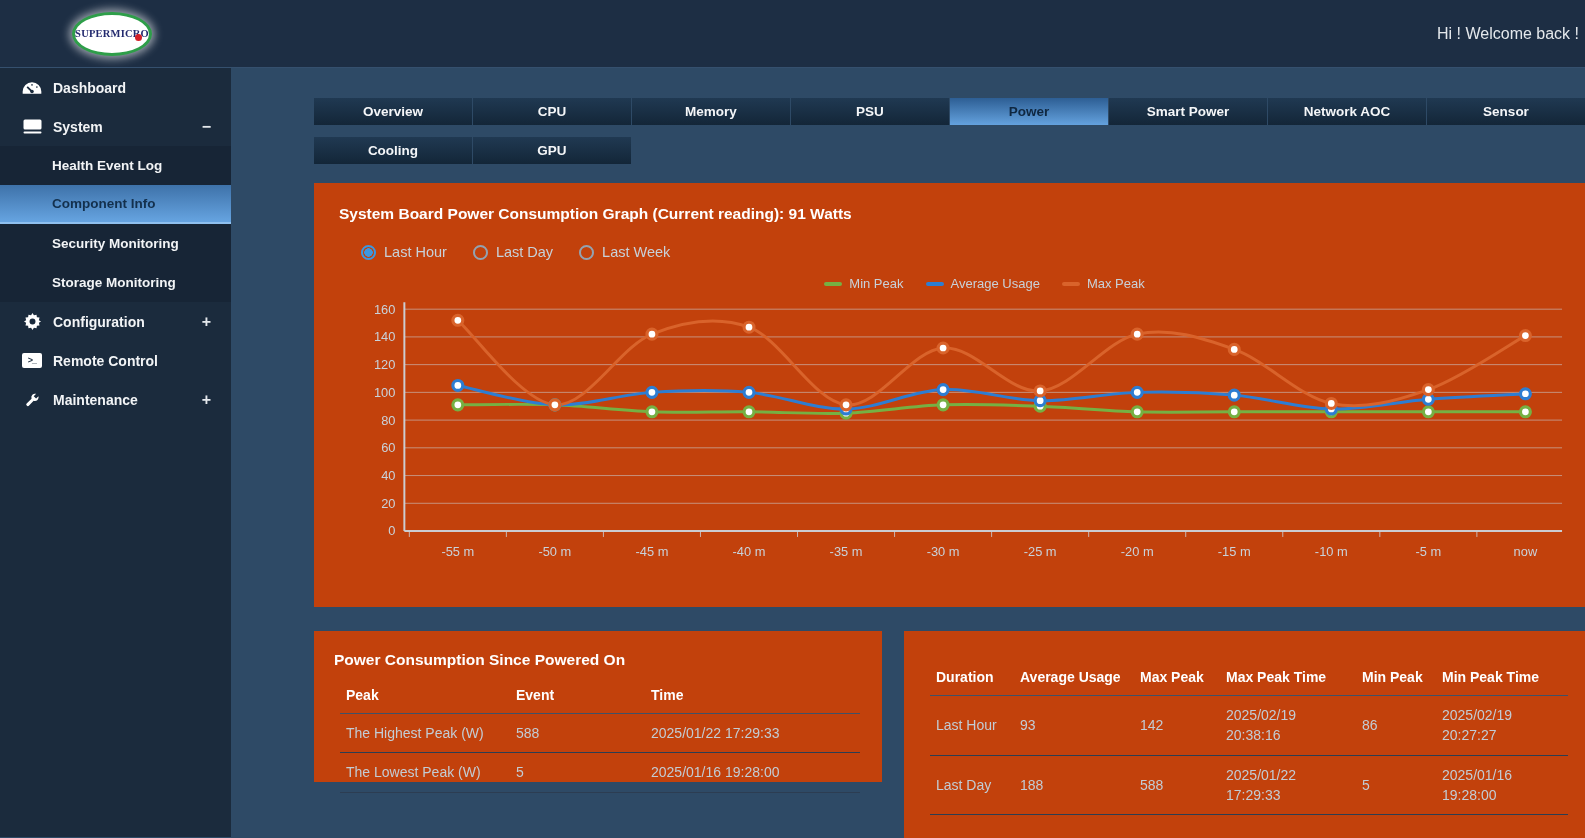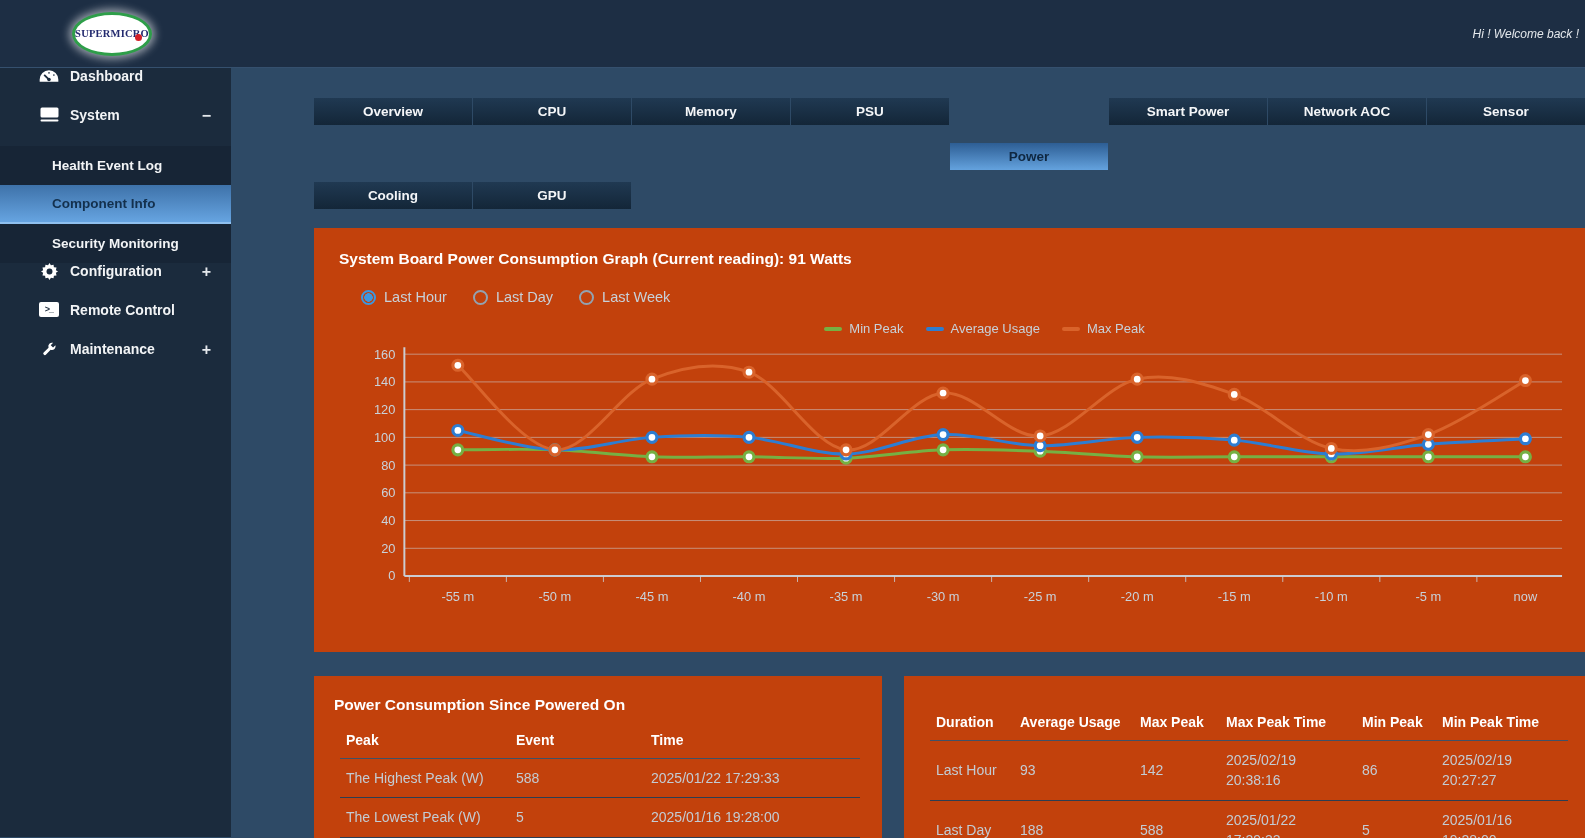--- a/index.html
+++ b/index.html
@@ -9,46 +9,46 @@
   
   .topbar { height:68px; background:#1d2e44; display:flex; align-items:center;
             justify-content:space-between; padding:0 6px 0 72px; border-bottom:1px solid #35506e; }
   .logo { width:80px; height:44px; background:#fff; border:3px solid #2e9e49; border-radius:50%;
           display:flex; align-items:center; justify-content:center; position:relative;
           box-shadow:0 0 8px 3px rgba(255,255,255,.55); }
   .logo-text { font-family:"Liberation Serif", serif; font-weight:bold; font-size:10.5px;
                color:#232a6e; letter-spacing:.2px; }
   .logo-dot { position:absolute; right:7px; top:19px; width:7px; height:7px; border-radius:50%;
               background:#d42027; }
-  .welcome { color:#e4e8ec; font-size:12px; white-space:nowrap;font-style:italic; }
+  .welcome { color:#e4e8ec; font-size:16px; white-space:nowrap; }
 
   
   .layout { display:flex; height:769px; }
   .sidebar { width:231px; background:#1b2b3d; flex:none; }
   .main { flex:1; padding:30px 24px 0 83px; }
 
   
-  .side-item { height:39px; display:flex; align-items:flex-start; padding-left:37px;
+  .side-item { height:39px; display:flex; align-items:center; padding-left:20px;
                position:relative; color:#f2f4f6; font-weight:bold; font-size:14px; cursor:pointer; }
   .side-item .icon { width:24px; margin-right:9px; display:flex; justify-content:center; }
   .expander { position:absolute; right:20px; font-weight:bold; font-size:16px; color:#e4e8ec; }
   .submenu { background:#172536; }
   .sub-item { height:39px; display:flex; align-items:center; padding-left:52px;
               color:#f2f4f6; font-weight:bold; font-size:13.5px; cursor:pointer; }
   .sub-item.active { background:linear-gradient(180deg,#3e72a9,#66a4e1);
                      border-bottom:2px solid #8fc0ef; color:#13304d; }
   .term-box { width:20px; height:15px; background:#fff; border-radius:2px; color:#1b2b3d;
               font-size:9px; font-weight:bold; line-height:15px; text-align:center; letter-spacing:-1px; }
 
   
   .tab-row { display:flex; gap:1px; margin-bottom:12px; }
   .tab { width:158px; height:27px; display:flex; align-items:center; justify-content:center;
          color:#f4f6f8; font-weight:bold; font-size:13.5px; cursor:pointer;
          background:linear-gradient(180deg,#203952,#132638); }
-  .tab.active { background:linear-gradient(180deg,#2d5e94,#64a2de); color:#0f2740;margin-top:45px; }
+  .tab.active { background:linear-gradient(180deg,#2d5e94,#64a2de); color:#0f2740; }
 
   
   .panel { background:#c2410c; border-radius:0; }
   .chart-panel { width:1276px; height:424px; margin-top:19px; padding:22px 20px 0 25px; }
   .panel-title { color:#fff; font-weight:bold; font-size:15.5px; }
 
   .radio-row { display:flex; align-items:center; gap:26px; margin:21px 0 0 22px; }
   .radio-item { display:flex; align-items:center; gap:8px; cursor:pointer; }
   .radio-circle { width:15px; height:15px; border:2px solid #93a2b1; border-radius:50%;
                   background:transparent; flex:none; }
@@ -57,21 +57,21 @@
   .radio-label { color:#c8d1d9; font-size:14.5px; }
 
   .legend { display:flex; justify-content:center; gap:22px; margin:16px 0 4px 60px; }
   .legend-item { display:flex; align-items:center; gap:7px; color:#c8d1d9; font-size:13px; cursor:pointer; }
   .legend-swatch { width:18px; height:4px; border-radius:2px; display:inline-block; }
 
   .axis-label { fill:#c9d2da; font-size:13px; font-family:"Liberation Sans", sans-serif; }
 
   
   .bottom-row { display:flex; gap:22px; margin-top:24px; }
-  .left-panel  { width:568px; height:184px; padding:20px 20px; }
+  .left-panel  { width:568px; height:151px; padding:20px 20px; }
   .right-panel { width:686px; height:240px; padding:20px 20px; }
   table { border-collapse:collapse; table-layout:fixed; margin:10px 0 0 6px; }
   th { color:#fff; font-weight:bold; font-size:14px; text-align:left; padding:8px 6px 10px 6px;
        border-bottom:1px solid #3f5168; }
   td { color:#c3ccd4; font-size:14px; padding:9px 6px; border-bottom:1px solid #2c3d52;
        vertical-align:middle; line-height:1.45; }
   .lt-col-peak{width:170px} .lt-col-val{width:135px} .lt-col-time{width:215px}
   .ht-col-dur{width:84px} .ht-col-avg{width:120px} .ht-col-max{width:86px}
   .ht-col-maxt{width:136px} .ht-col-min{width:80px} .ht-col-mint{width:132px}
 </style>
@@ -115,20 +115,23 @@
 
     <div class="submenu">
       <div class="sub-item">
         <span>Health Event Log</span>
       </div>
       <div class="sub-item active">
         <span>Component Info</span>
       </div>
       <div class="sub-item">
         <span>Security Monitoring</span>
+      </div>
+      <div class="sub-item">
+        <span>Storage Monitoring</span>
       </div>
     </div>
 
     <div class="side-item">
       <span class="icon">
         <svg width="17" height="17" viewBox="0 0 24 24">
           <path fill="#fff" d="M12 0l2 3.2 3.7-.9.5 3.7 3.7.5-.9 3.7L24 12l-3 1.8.9 3.7-3.7.5-.5 3.7-3.7-.9L12 24l-2-3.2-3.7.9-.5-3.7-3.7-.5.9-3.7L0 12l3-1.8-.9-3.7 3.7-.5.5-3.7 3.7.9L12 0z"></path>
           <circle cx="12" cy="12" r="4.2" fill="#1b2b3d"></circle>
         </svg>
       </span>

